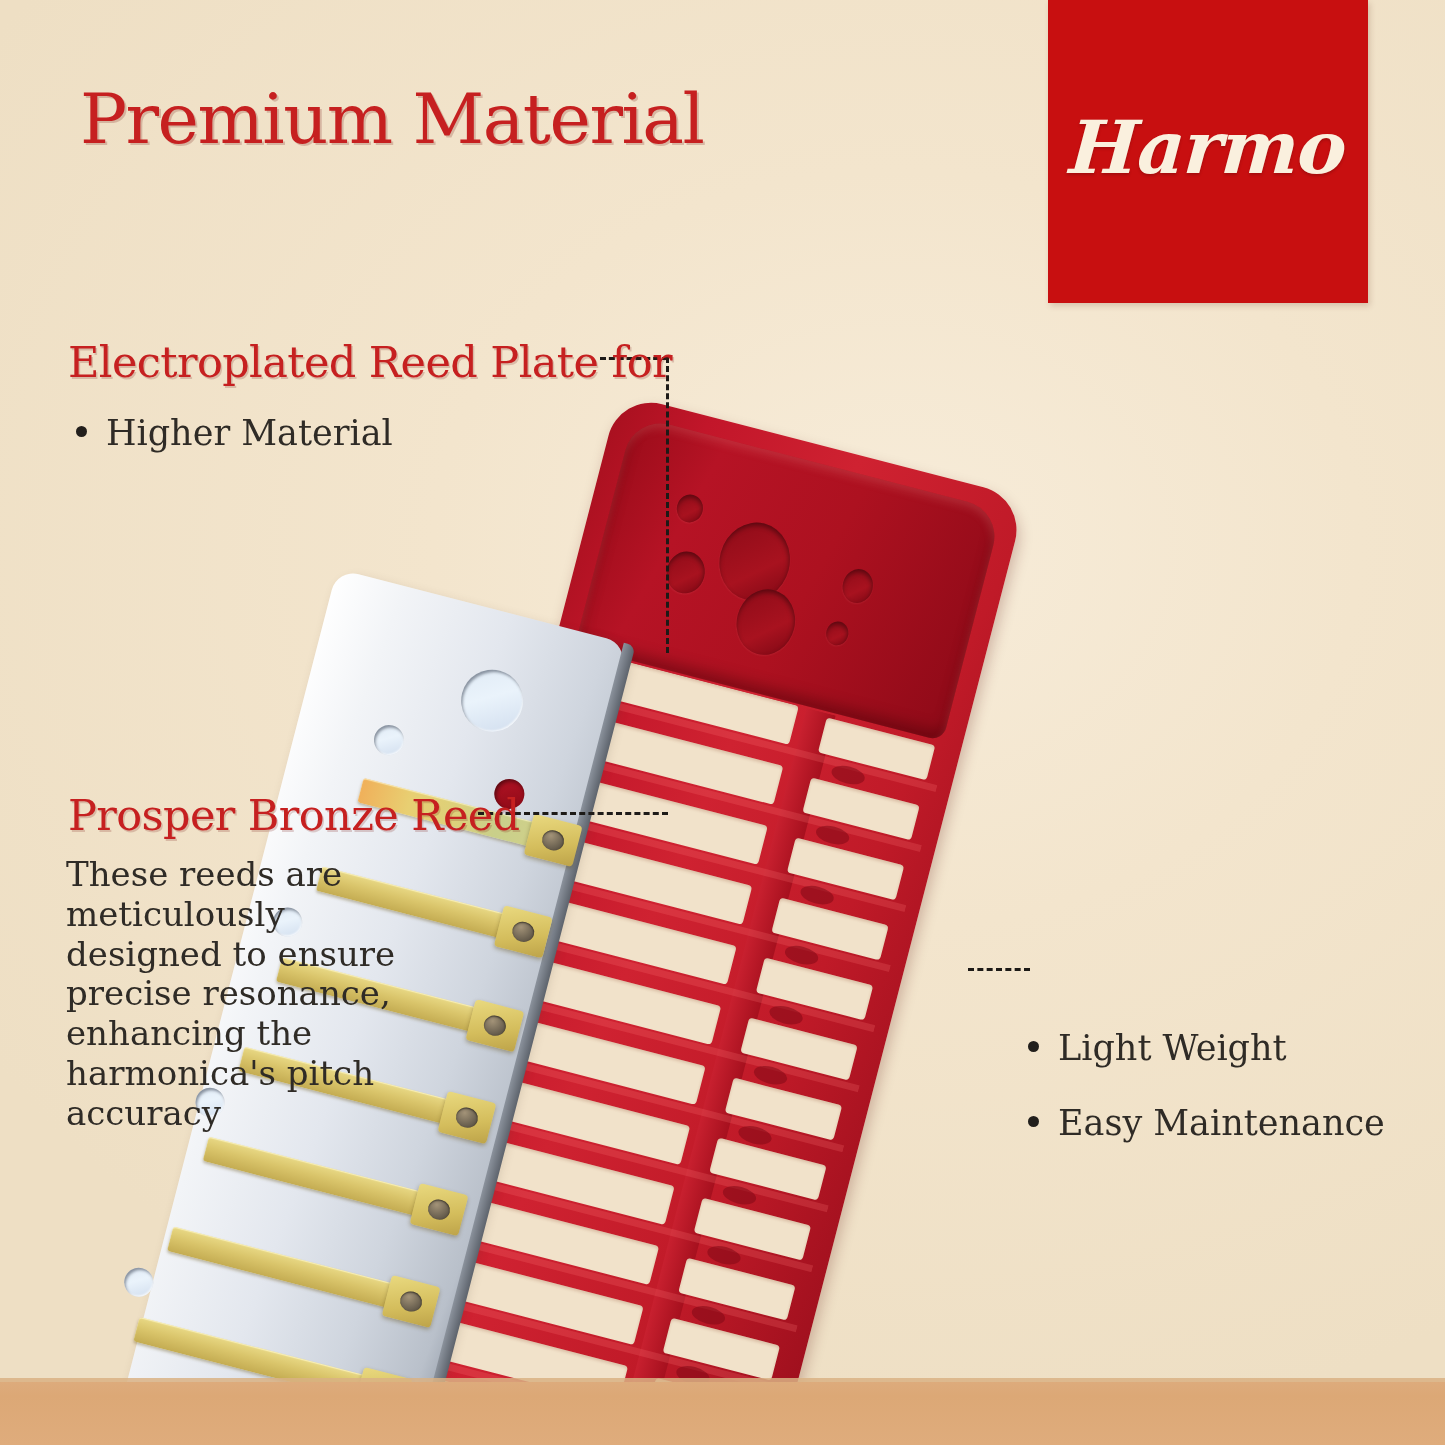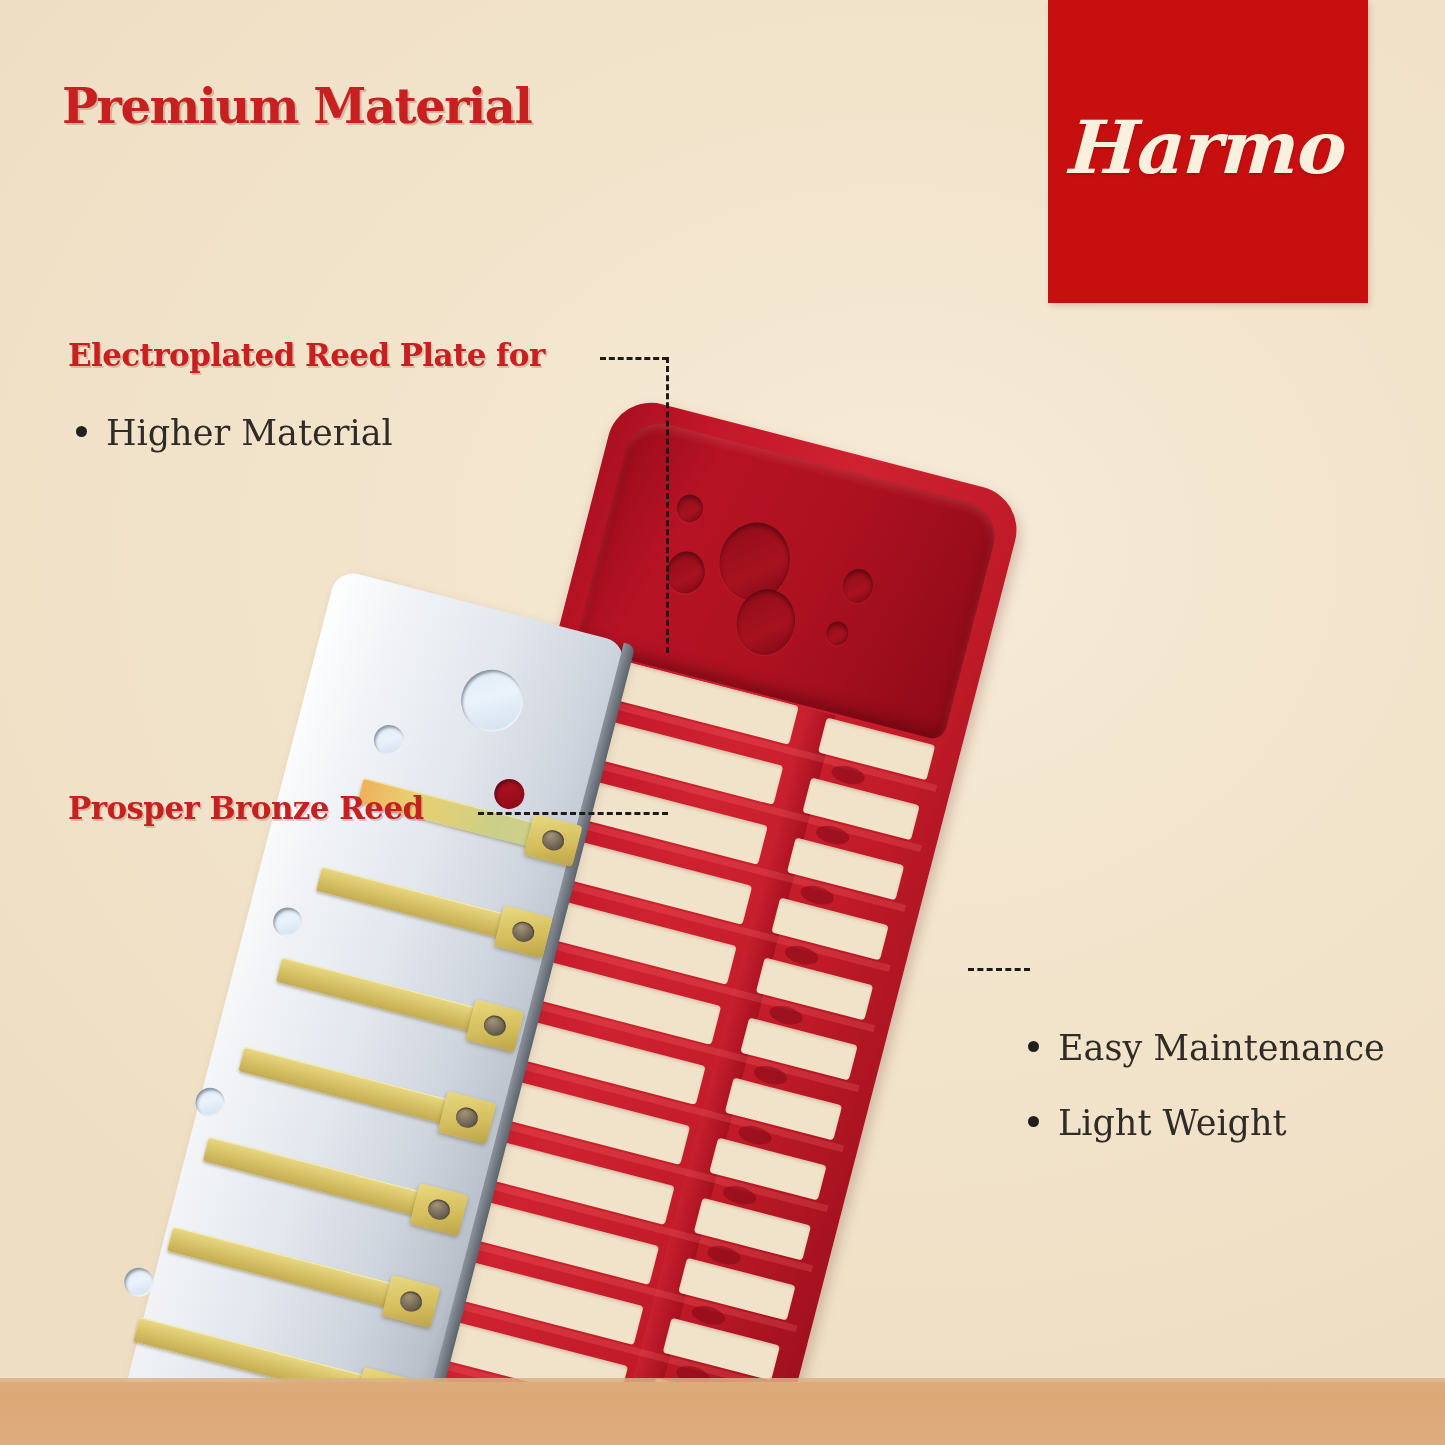--- a/index.html
+++ b/index.html
@@ -41,36 +41,36 @@
     font-style:italic;
     font-weight:bold;
     font-size:73px;
     letter-spacing:-1px;
     transform:skewX(-4deg);
     text-shadow:0 2px 3px rgba(0,0,0,.18);
   }
 
   
   .headline{
-    position:absolute;left:62px;top:78px;
+    position:absolute;left:80px;top:78px;
     color:#c62020;
     font-family:"DejaVu Serif", serif;
-    font-weight:bold;
-    font-size:48px;
+    font-weight:normal;
+    font-size:70px;
     letter-spacing:-1.5px;
     text-shadow:2px 2px 0 rgba(120,25,20,.22);
   }
 
   
   .callout-head{
     position:absolute;
     color:#c62020;
     font-family:"DejaVu Serif", serif;
-    font-weight:bold;
-    font-size:31px;
+    font-weight:normal;
+    font-size:43px;
     letter-spacing:-.6px;
     white-space:nowrap;
     text-shadow:1.5px 1.5px 0 rgba(120,25,20,.20);
   }
   #head-reedplate{left:68px;top:337px;}
   #head-reed{left:68px;top:790px;}
   #head-comb{left:1035px;top:950px;}
 
   
   .bullets{position:absolute;}
@@ -351,27 +351,28 @@
   <div class="bullets" id="bullets-reedplate">
     <ul id="ul-reedplate">
         <li>
           <span class="dot"></span>
           <span>Higher Material</span>
         </li>
       </ul>
   </div>
 
   <div class="callout-head" id="head-reed">Prosper Bronze Reed</div>
+  <div class="paragraph">These reeds are meticulously designed to ensure precise resonance, enhancing the harmonica's pitch accuracy</div>
 
   <div class="bullets" id="bullets-comb">
     <ul id="ul-comb">
         <li>
           <span class="dot"></span>
-          <span>Easy Maintenance</span>
+          <span>Light Weight</span>
         </li>
         <li>
           <span class="dot"></span>
-          <span>Light Weight</span>
+          <span>Easy Maintenance</span>
         </li>
       </ul>
   </div>
 
 </div>
 
 </body></html>

